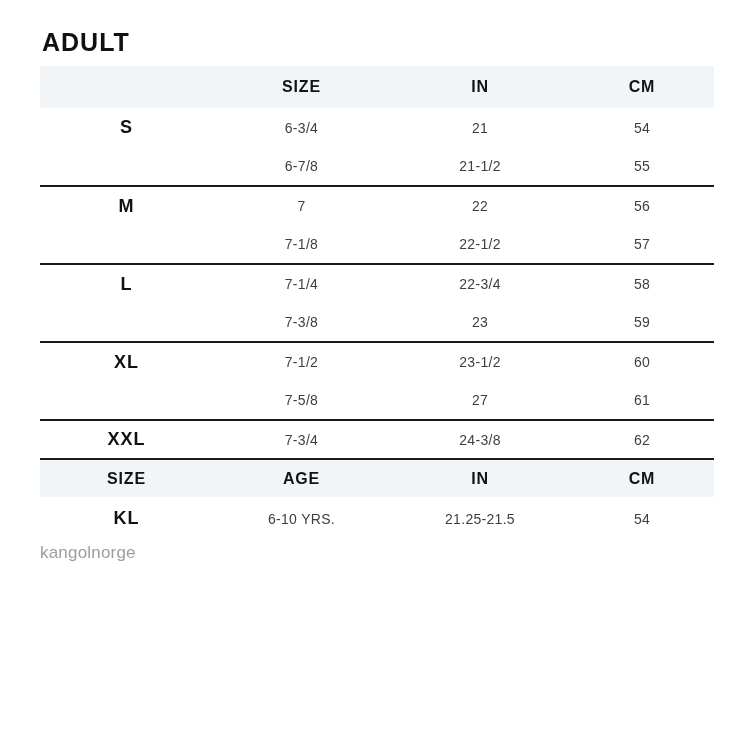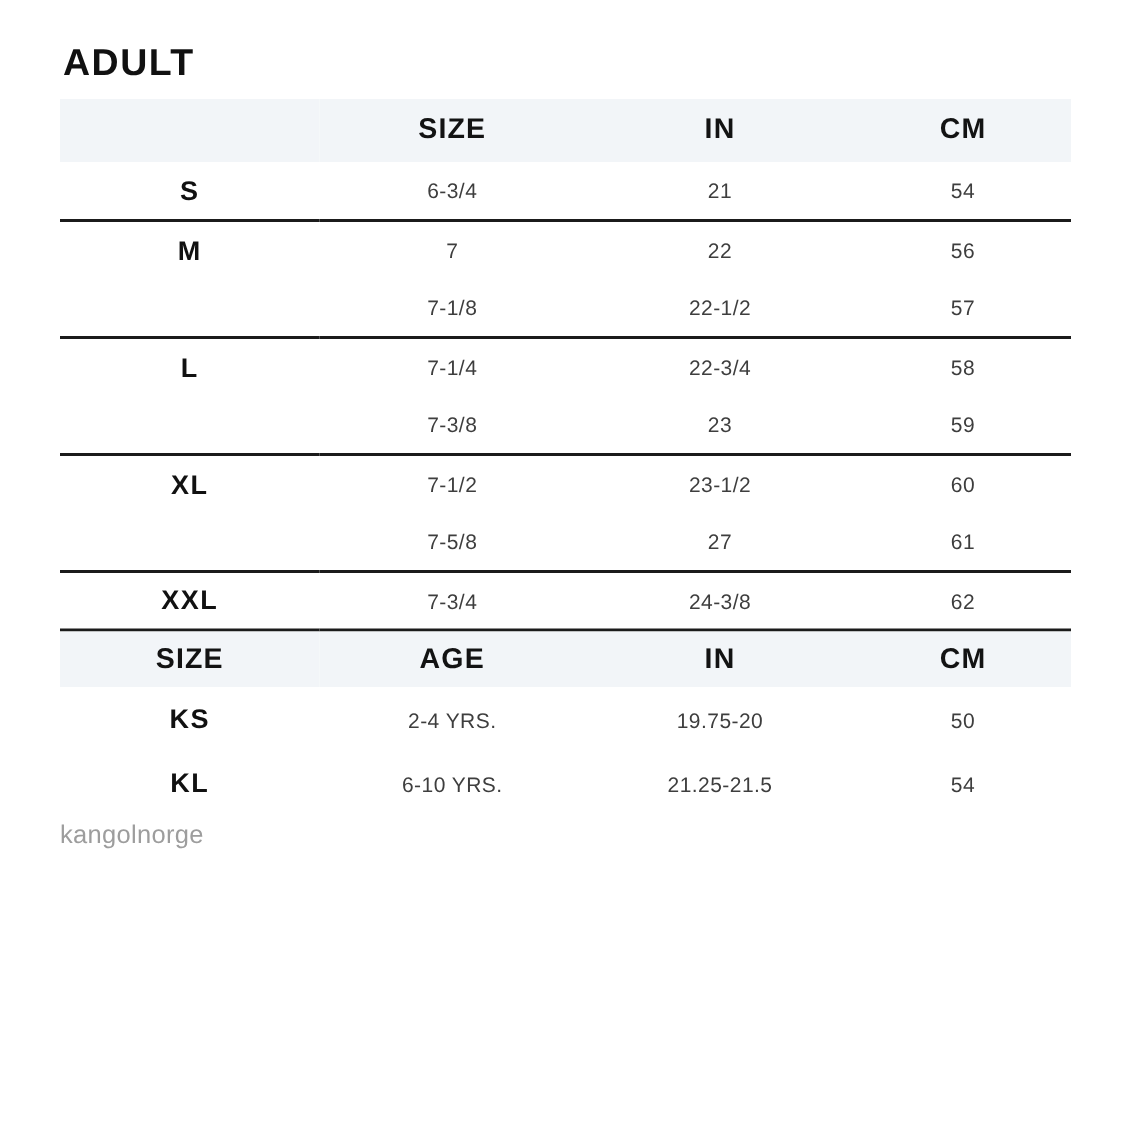--- a/index.html
+++ b/index.html
@@ -31,21 +31,21 @@
     border-collapse:collapse;
     table-layout:fixed;
   }
   col.c1{width:173px;}
   col.c2{width:177px;}
   col.c3{width:180px;}
   col.c4{width:144px;}
   thead th{
     background:var(--head-bg);
     height:42px;
-    font-size:19px;
+    font-size:16px;
     font-weight:800;
     letter-spacing:0.8px;
     color:#131313;
     text-align:center;
     vertical-align:middle;
   }
   .kids-table thead th{height:37px;}
   tbody td{
     height:39px;
     text-align:center;
@@ -93,20 +93,26 @@
         <th>IN</th>
         <th>CM</th>
       </tr>
     </thead>
   <tbody class="group">
         <tr>
           <td class="size-label">S</td>
           <td>6-3/4</td>
           <td>21</td>
           <td>54</td>
+        </tr>
+        <tr>
+          <td class="size-label"></td>
+          <td>6-7/8</td>
+          <td>21-1/2</td>
+          <td>55</td>
         </tr>
       </tbody>
       <tbody class="group">
         <tr>
           <td class="size-label">M</td>
           <td>7</td>
           <td>22</td>
           <td>56</td>
         </tr>
         <tr>
@@ -165,26 +171,20 @@
     <thead>
       <tr>
         <th>SIZE</th>
         <th>AGE</th>
         <th>IN</th>
         <th>CM</th>
       </tr>
     </thead>
     <tbody>
         <tr>
-          <td class="size-label">KS</td>
-          <td>2-4 YRS.</td>
-          <td>19.75-20</td>
-          <td>50</td>
-        </tr>
-        <tr>
           <td class="size-label">KL</td>
           <td>6-10 YRS.</td>
           <td>21.25-21.5</td>
           <td>54</td>
         </tr>
       </tbody>
   </table>
 
   <div class="footer">kangolnorge</div>
 

